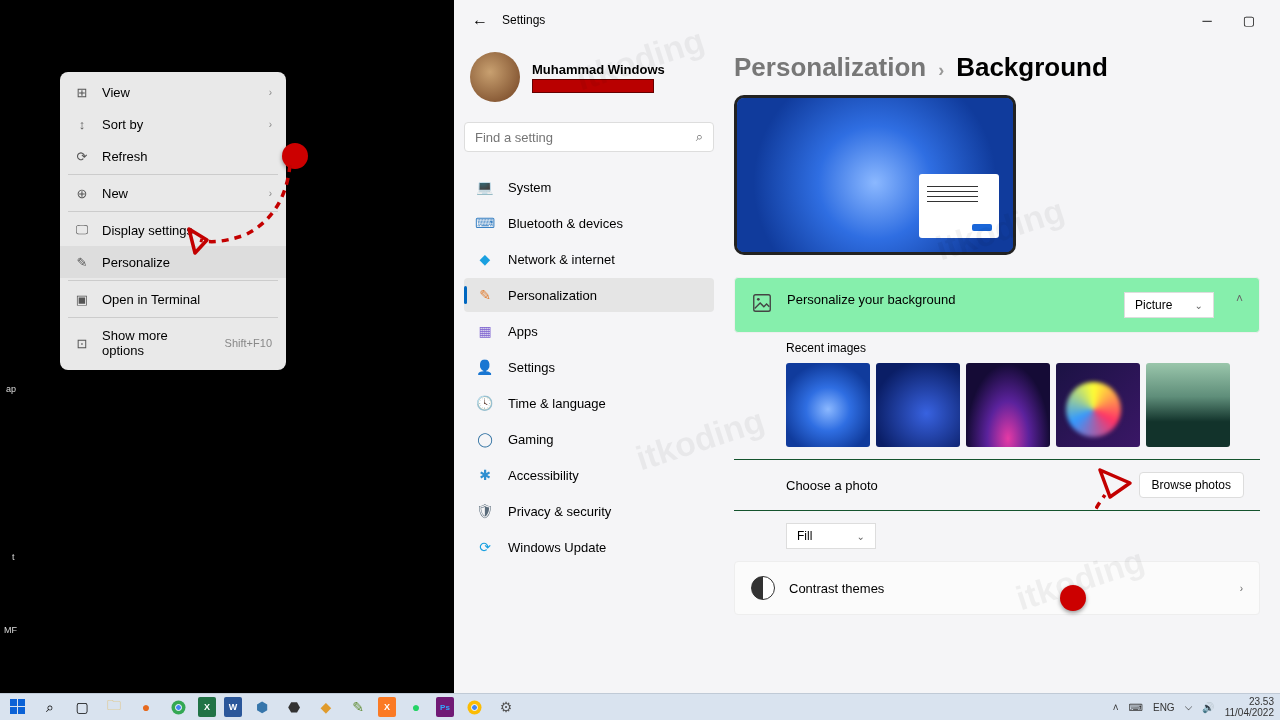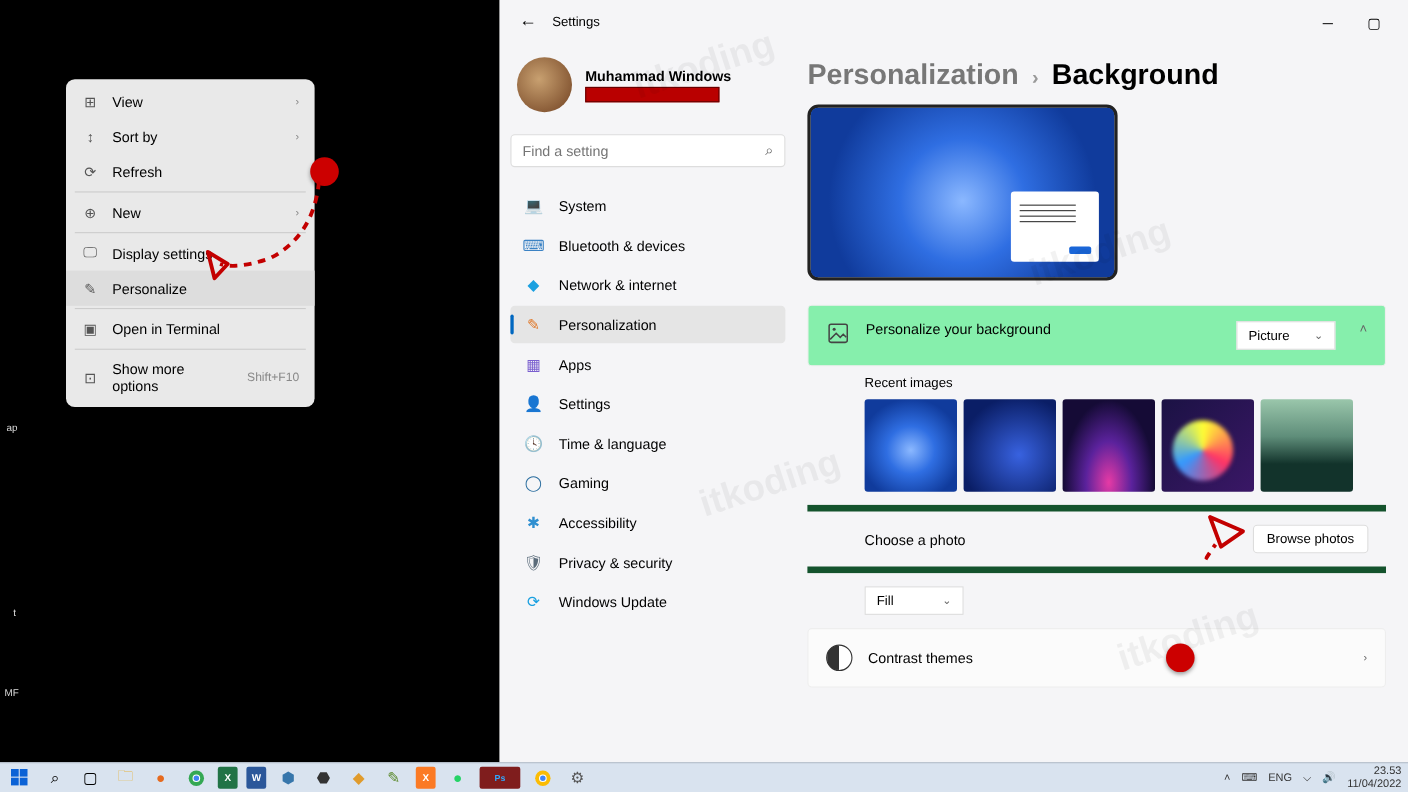--- a/index.html
+++ b/index.html
@@ -65,21 +65,21 @@
 .sub-label { font-size: 12px; margin-bottom: 8px; }
 .thumbs { display: flex; gap: 6px; }
 .thumb { width: 84px; height: 84px; border-radius: 3px; background: #1a4fc4; }
 .thumb.t1 { background: radial-gradient(circle at 50% 55%, #8bb8ff 0%, #2f6ee2 35%, #103b9c 75%); }
 .thumb.t2 { background: radial-gradient(circle at 60% 60%, #3862e0 0%, #0a1e66 75%); }
 .thumb.t3 { background: radial-gradient(ellipse at 50% 90%, #e63aa5 0%, #5b229c 35%, #150b36 70%); }
 .thumb.t4 { background: linear-gradient(135deg, #1b1244, #3a1766); position: relative; }
 .thumb.t4::after { content:""; position:absolute; left:10px; bottom:10px; width:55px; height:55px; border-radius:50%; background: conic-gradient(#ff3, #f36, #39f, #ff3); filter: blur(2px); }
 .thumb.t5 { background: linear-gradient(#9ac6ab 0%, #5f8e7a 40%, #12332b 70%); }
 
-.row2 { display: flex; align-items: center; padding: 12px 16px 12px 52px; border-top: 6px solid #14532d; font-size: 13px; }
+.row2 { display: flex; align-items: center; padding: 12px 16px 12px 52px; border-top: 1px solid #14532d; font-size: 13px; }
 .row2 .lbl { flex: 1; }
 .browse-btn { border: 1px solid #ddd; background: #fff; border-radius: 4px; padding: 5px 12px; font-size: 12px; }
 
 .related { font-size: 14px; font-weight: 600; margin: 20px 0 10px 0; }
 .contrast-row { background: #fbfbfb; border: 1px solid #eee; border-radius: 4px; padding: 14px 16px; display: flex; align-items: center; gap: 14px; }
 .contrast-ic { width: 24px; height: 24px; border: 1.5px solid #333; border-radius: 50%; background: linear-gradient(90deg, #333 50%, #fff 50%); }
 
 
 .taskbar { position: absolute; left: 0; right: 0; bottom: 0; height: 27px; background: #d9e3ef; display: flex; align-items: center; padding: 0 6px; gap: 8px; border-top: 1px solid #c0cad6; }
 .tb-icon { width: 24px; height: 20px; display: flex; align-items: center; justify-content: center; font-size: 14px; }
@@ -316,21 +316,21 @@
       </svg>
     </div>
   <div class="tb-icon" style="background:#217346;color:#fff;font-size:9px;font-weight:bold;width:18px;border-radius:2px">X</div>
   <div class="tb-icon" style="background:#2b579a;color:#fff;font-size:9px;font-weight:bold;width:18px;border-radius:2px">W</div>
   <div class="tb-icon" style="color:#3776ab">⬢</div>
   <div class="tb-icon" style="color:#333">⬣</div>
   <div class="tb-icon" style="color:#e09b2c">◆</div>
   <div class="tb-icon" style="color:#5c8a2d">✎</div>
   <div class="tb-icon" style="background:#fb7a24;color:#fff;font-size:9px;font-weight:bold;width:18px;border-radius:2px">X</div>
   <div class="tb-icon" style="color:#25d366">●</div>
-  <div class="tb-icon" style="background:#7f1d1d;color:#31a8ff;font-size:8px;font-weight:bold;width:37px;border-radius:2px">Ps</div>
+  <div class="tb-icon" style="background:#701a75;color:#31a8ff;font-size:8px;font-weight:bold;width:18px;border-radius:2px">Ps</div>
   <div class="tb-icon">
       <svg width="15" height="15">
         <circle cx="7.5" cy="7.5" r="7" fill="#fbbc04"></circle>
         <circle cx="7.5" cy="7.5" r="3" fill="#4285f4" stroke="#fff"></circle>
       </svg>
     </div>
   <div class="tb-icon" style="color:#555">⚙</div>
   <div class="tb-spacer"></div>
   <div class="tb-tray">
     <span>˄</span>

